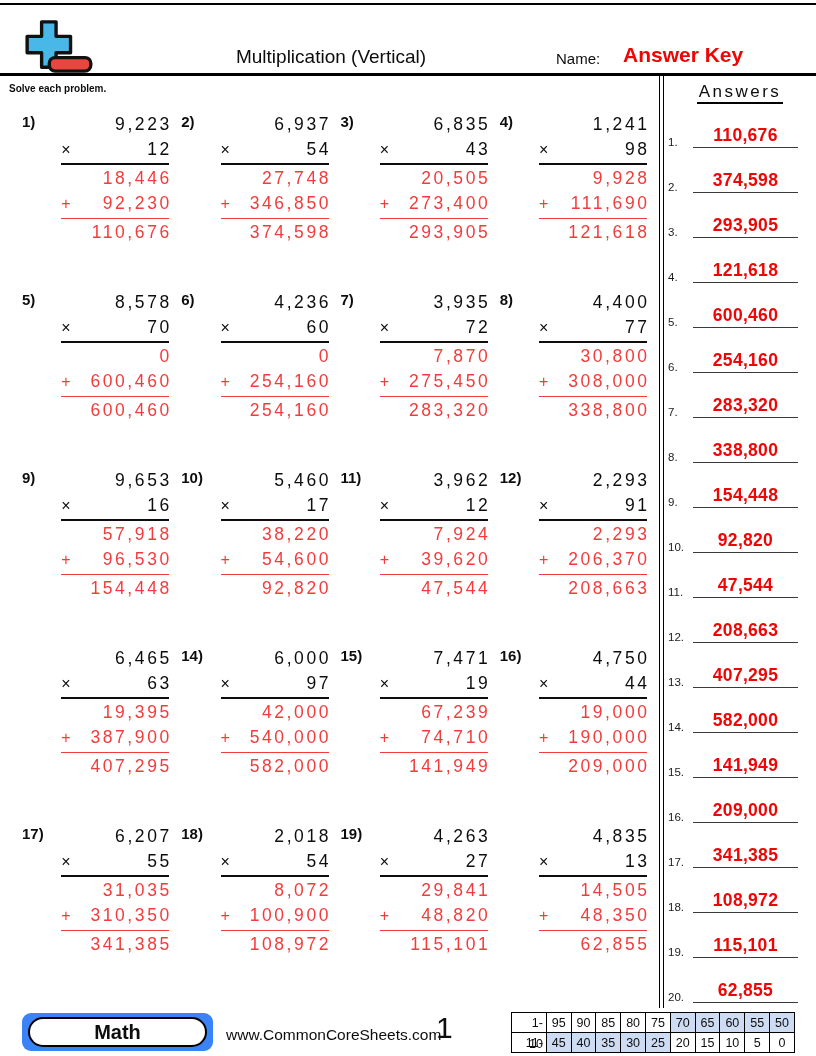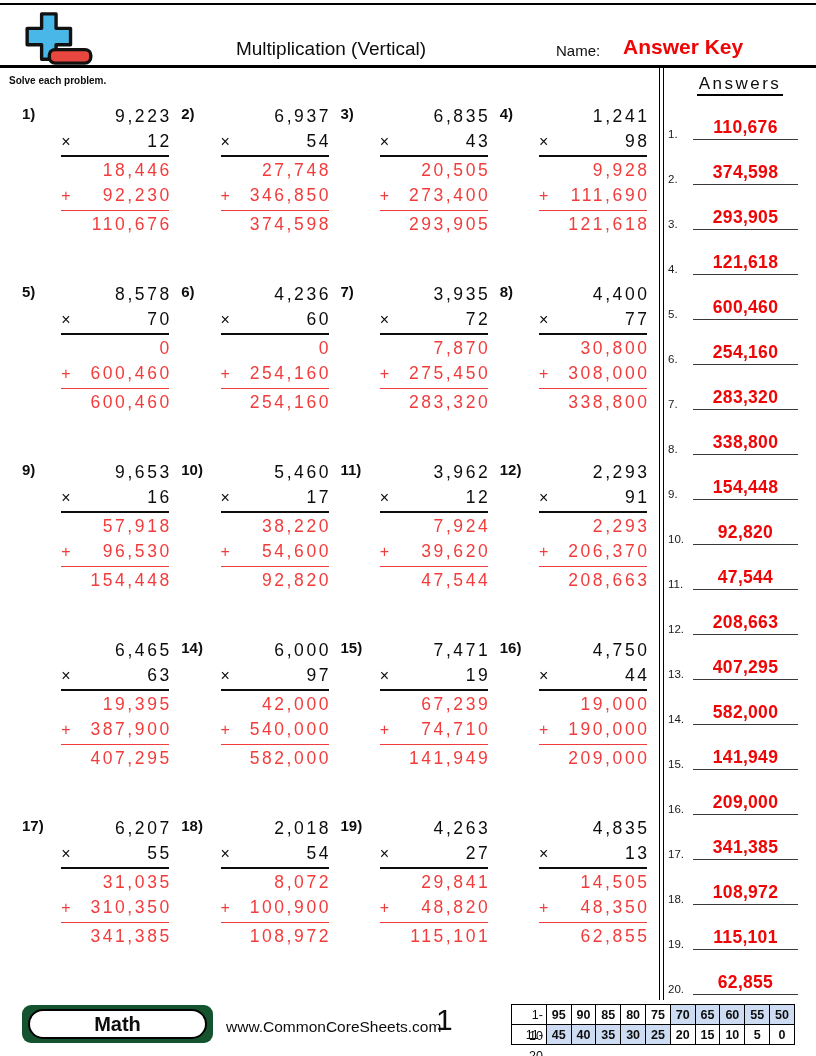--- a/index.html
+++ b/index.html
@@ -5,21 +5,21 @@
   html,body { margin:0; padding:0; background:#fff; }
   body {
     width:816px; height:1056px;
     font-family:"Liberation Sans","DejaVu Sans",sans-serif;
     color:#0d0d0d;
   }
   .page { position:relative; width:816px; height:1056px; overflow:hidden; background:#fff; }
 
   
   .top-rule { border-top:2.5px solid #000; margin-top:3px; }
-  .header { position:relative; height:60px; border-bottom:3.5px solid #000; }
+  .header { position:relative; height:60px; border-bottom:3.5px solid #000;margin-top:8px; }
   .logo { position:absolute; left:19px; top:6px; }
   .title { position:absolute; left:331px; top:33px; transform:translateX(-50%); font-size:19px; white-space:nowrap; }
   .name-label { position:absolute; left:556px; top:37px; font-size:15px; }
   .answer-key { position:absolute; left:623px; top:30px; font-size:21px; font-weight:bold; color:var(--answer-red); white-space:nowrap; }
 
   
   .main { display:flex; height:932px; }
   .left-col { flex:1; min-width:0; }
   .instruction { font-weight:bold; font-size:10px; padding:7px 0 0 9px; height:21px; }
   .sep { width:3px; border-left:1.8px solid #000; border-right:1.8px solid #000; }
@@ -41,29 +41,29 @@
   
   .answers-title { text-align:center; padding-top:6px; height:26px; }
   .answers-title span { font-weight:normal; font-size:17px; letter-spacing:2.5px; border-bottom:2px solid #000; padding:0 2px 1px 2px; }
   .answer-item { height:45px; display:flex; align-items:flex-end; padding:0 18px 5px 4px; box-sizing:border-box; }
   .answer-num { font-size:11.5px; width:25px; color:#1a1a1a; flex:none; }
   .answer-line { flex:1; border-bottom:1.6px solid #3a3a3a; text-align:center; padding-bottom:1px; }
   .answer-value { color:var(--answer-red); font-weight:bold; font-size:17.5px; letter-spacing:0.3px; white-space:nowrap; }
 
   
   .footer { position:relative; height:57px; }
-  .math-badge { position:absolute; left:22px; top:5px; width:191px; height:38px; background:#14532d; border-radius:9px; box-sizing:border-box; padding:4px 6px; }
+  .math-badge { position:absolute; left:22px; top:5px; width:191px; height:38px; background:#3b82f6; border-radius:9px; box-sizing:border-box; padding:4px 6px; }
   .math-pill { background:#fff; border:2.5px solid #000; border-radius:16px; height:100%; box-sizing:border-box; display:flex; align-items:center; justify-content:center; font-weight:bold; font-size:20px; }
   .website { position:absolute; left:226px; top:18px; font-size:15.5px; }
   .page-num { position:absolute; left:436px; top:3px; font-size:30px; }
   .score-table { position:absolute; right:21px; top:4px; }
   .score-row { display:flex; }
   .score-row + .score-row { margin-top:-1.2px; }
   .score-label { width:36px; text-align:right; padding-right:3px; font-size:12.5px; line-height:21px; height:21px; border:1.2px solid #000; box-sizing:border-box; flex:none;padding-left:12px; }
-  .score-cells { display:flex;font-weight:bold; }
+  .score-cells { display:flex; }
   .score-cell { width:26px; height:21px; line-height:21px; text-align:center; font-size:12.5px; border:1.2px solid #000; margin-left:-1.2px; box-sizing:border-box; background:#fff; }
   .score-cell.hl { background:var(--score-highlight); }
 </style>
 </head>
 <body>
 
 <div class="page">
 
   <div class="top-rule"></div>
 

